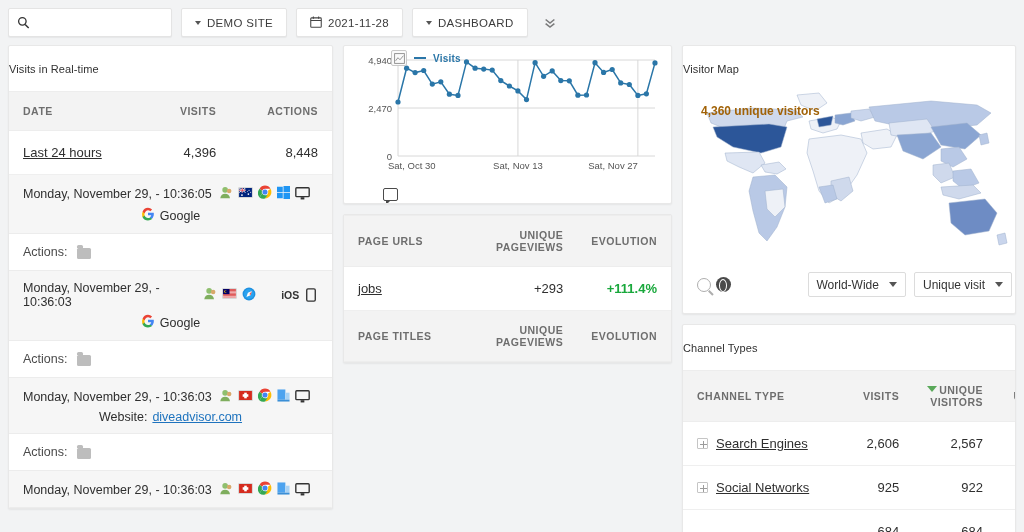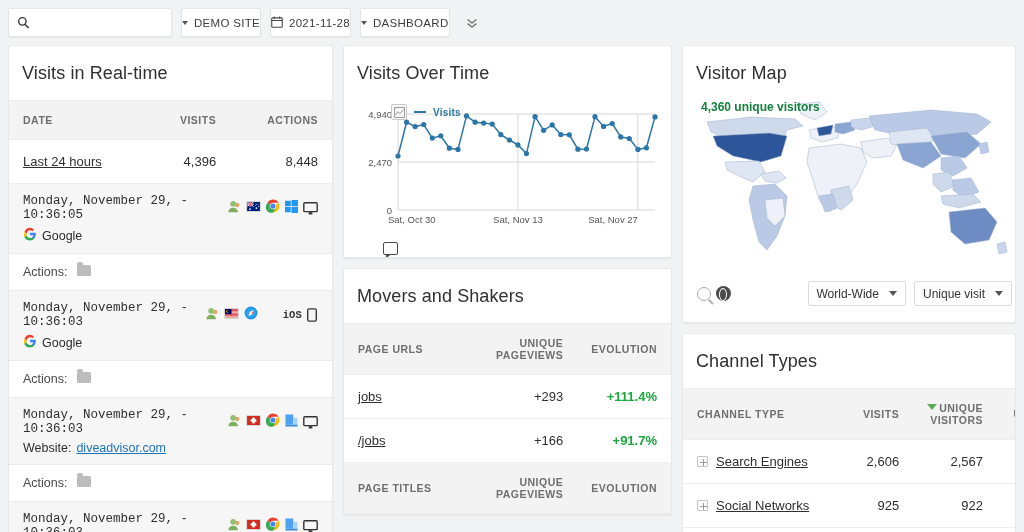--- a/index.html
+++ b/index.html
@@ -26,21 +26,21 @@
   }
   .searchbox .ico { margin-right: 6px; display:flex; }
   .searchbox input {
     border: 0; outline: 0; flex: 1; font-size: 12px;
     font-family: "Liberation Sans", sans-serif; color: #333;
     background: transparent;
   }
   .selbtn {
     height: 29px; background: #fff; border: 1px solid #e4e4e4; border-radius: 2px;
     display: flex; align-items: center; gap: 6px;
-    padding: 0 0; font-size: 11.5px; letter-spacing: .3px;
+    padding: 0 13px; font-size: 11.5px; letter-spacing: .3px;
     color: #3c3c3c; cursor: pointer; white-space: nowrap;
     box-shadow: 0 1px 1px rgba(0,0,0,.05);
   }
   .caret-sm {
     width:0;height:0;border-left:3.5px solid transparent;border-right:3.5px solid transparent;
     border-top:4.5px solid #555;
   }
   .dblchev { padding: 0 6px; cursor: pointer; display:flex; align-items:center; color:#888; }
 
   
@@ -51,22 +51,22 @@
   .col3 { width: 334px; }
 
   .widget {
     background: #fff;
     border: 1px solid #e8e8e8;
     border-radius: 2px;
     box-shadow: 0 1px 2px rgba(0,0,0,.06);
     overflow: hidden;
   }
   .wtitle {
-    font-size: 18px; font-weight: 400; color: #303030;
-    padding: 17px 16px 16px 13px;
+    font-size: 11px; font-weight: 400; color: #303030;
+    padding: 17px 16px 16px 0;
     letter-spacing: .1px;
   }
 
   
   table { width: 100%; border-collapse: collapse; padding-left: 12px; }
   thead th {
     background: #f3f3f3;
     font-size: 10.5px; font-weight: 700; letter-spacing: .5px;
     color: #6e6e6e; text-transform: uppercase;
     padding: 13px 14px; text-align: right; white-space: nowrap;
@@ -77,24 +77,24 @@
   tbody td {
     font-size: 13px; color: #2f2f2f;
     padding: 14px 14px; text-align: right;
     border-bottom: 1px solid #efefef;
     white-space: nowrap;
   }
   tbody td.left { text-align: left; text-decoration: underline; }
 
   
   .rt-row { background: #f6f6f6; padding: 10px 14px 9px 14px; border-bottom: 1px solid #ececec; }
-  .rt-line1 { display: flex; align-items: center; gap: 5px; font-size: 12.5px; color: #2f2f2f; font-family: Liberation Mono, monospace; }
+  .rt-line1 { display: flex; align-items: center; gap: 5px; font-size: 12.5px; color: #2f2f2f; }
   .rt-line1 .when { margin-right: 2px; }
-  .rt-line2 { display: flex; align-items: center; gap: 5px; margin-top: 5px; font-size: 12.5px; }
-  .rt-actions { background: #fff; padding: 11px 14px; display: flex; align-items: flex-start; gap: 10px;
+  .rt-line2 { display: flex; align-items: center; gap: 5px; margin-top: 5px; font-size: 12.5px; justify-content: center; }
+  .rt-actions { background: #fff; padding: 11px 14px; display: flex; align-items: flex-end; gap: 10px;
                 font-size: 12.5px; color: #4a4a4a; border-bottom: 1px solid #ececec; }
   .folder {
     width: 14px; height: 11px; background: #bdbdbd; border-radius: 1.5px; position: relative;
   }
   .folder:before {
     content:''; position:absolute; top:-3px; left:0; width:6px; height:3px;
     background:#bdbdbd; border-radius:1.5px 1.5px 0 0;
   }
   a.lnk { color: #1e73be; text-decoration: underline; }
 
@@ -111,21 +111,21 @@
   .legend .dash { width: 12px; height: 2px; background: #2a76a8; }
   .legend .ltxt { font-size: 10px; color: #2a76a8; font-weight: 700; letter-spacing:.2px;}
   .annot {
     position: absolute; left: 39px; bottom: 2px;
     width: 15px; height: 13px; border: 1.6px solid #4a4a4a; border-radius: 2px;
   }
   .annot:after{content:'';position:absolute;left:2px;bottom:-5px;border-left:4px solid #4a4a4a;border-bottom:4px solid transparent;}
 
   
   .mapwrap { position: relative; height: 175px; padding: 0 8px; }
-  .mapcount { position: absolute; left: 18px; top: 0; font-size: 12px; font-weight: 700; color: #15803d; z-index: 3; }
+  .mapcount { position: absolute; left: 18px; top: 13px; font-size: 12px; font-weight: 700; color: #a16207; z-index: 3; }
   .mapbar { display:flex; align-items:center; padding: 6px 3px 16px 14px; }
   .mapctrls { display:flex; align-items:center; gap:5px; flex:1; }
   .zoomico { width:14px;height:14px;border:1.6px solid #aeaeae;border-radius:50%;position:relative; }
   .zoomico:after{content:'';position:absolute;right:-4px;bottom:-3px;width:6px;height:1.6px;background:#aeaeae;transform:rotate(45deg);}
   .globeico{width:15px;height:15px;border-radius:50%;background:#4a4a4a;position:relative;}
   .globeico:after{content:'';position:absolute;left:3px;top:1.5px;width:6px;height:11px;border-radius:50%;border:1.4px solid #fff;}
   .msel {
     height: 25px; border: 1px solid #dcdcdc; border-radius: 2px; background: #fff;
     display: flex; align-items: center; gap: 10px; padding: 0 8px;
     font-size: 12px; color: #333; cursor: pointer; margin-left: 8px;
@@ -396,21 +396,20 @@
         </div>
 
       </div>
 
     </div>
   </div>
 
   <div class="col col2">
 
     <div class="widget">
-      <div class="wtitle">Visits Over Time</div>
       <div class="chartwrap">
         <div class="legend">
           <span class="imgico">
             <svg width="11" height="11" viewBox="0 0 14 14">
                 <rect x="0.8" y="0.8" width="12.4" height="12.4" fill="none" stroke="#888" stroke-width="1.1"></rect>
                 <path d="M2 10l3-4 2.6 2.6L12 3.4" fill="none" stroke="#888" stroke-width="1.1"></path>
               </svg>
           </span>
           <span class="dash"></span>
           <span class="ltxt">Visits</span>
@@ -459,39 +458,33 @@
             <circle cx="275.3" cy="34.5" r="2.6" fill="#2a76a8"></circle>
             <circle cx="283.9" cy="45.4" r="2.6" fill="#2a76a8"></circle>
             <circle cx="292.4" cy="43.8" r="2.6" fill="#2a76a8"></circle>
             <circle cx="301.0" cy="12.9" r="2.6" fill="#2a76a8"></circle>
           </svg>
         <div class="annot"></div>
       </div>
     </div>
 
     <div class="widget">
-      <div class="wtitle">Movers and Shakers</div>
       <table>
         <thead>
           <tr>
             <th class="left">PAGE URLS</th>
             <th class="two-line" style="width:96px">UNIQUE<br>PAGEVIEWS</th>
             <th style="width:92px">EVOLUTION</th>
           </tr>
         </thead>
         <tbody>
           <tr>
             <td class="left">jobs</td>
             <td>+293</td>
             <td class="green">+111.4%</td>
-          </tr>
-          <tr>
-            <td class="left">/jobs</td>
-            <td>+166</td>
-            <td class="green">+91.7%</td>
           </tr>
         </tbody>
         <thead>
           <tr>
             <th class="left">PAGE TITLES</th>
             <th class="two-line" style="width:96px">UNIQUE<br>PAGEVIEWS</th>
             <th style="width:92px">EVOLUTION</th>
           </tr>
         </thead>
       </table>

